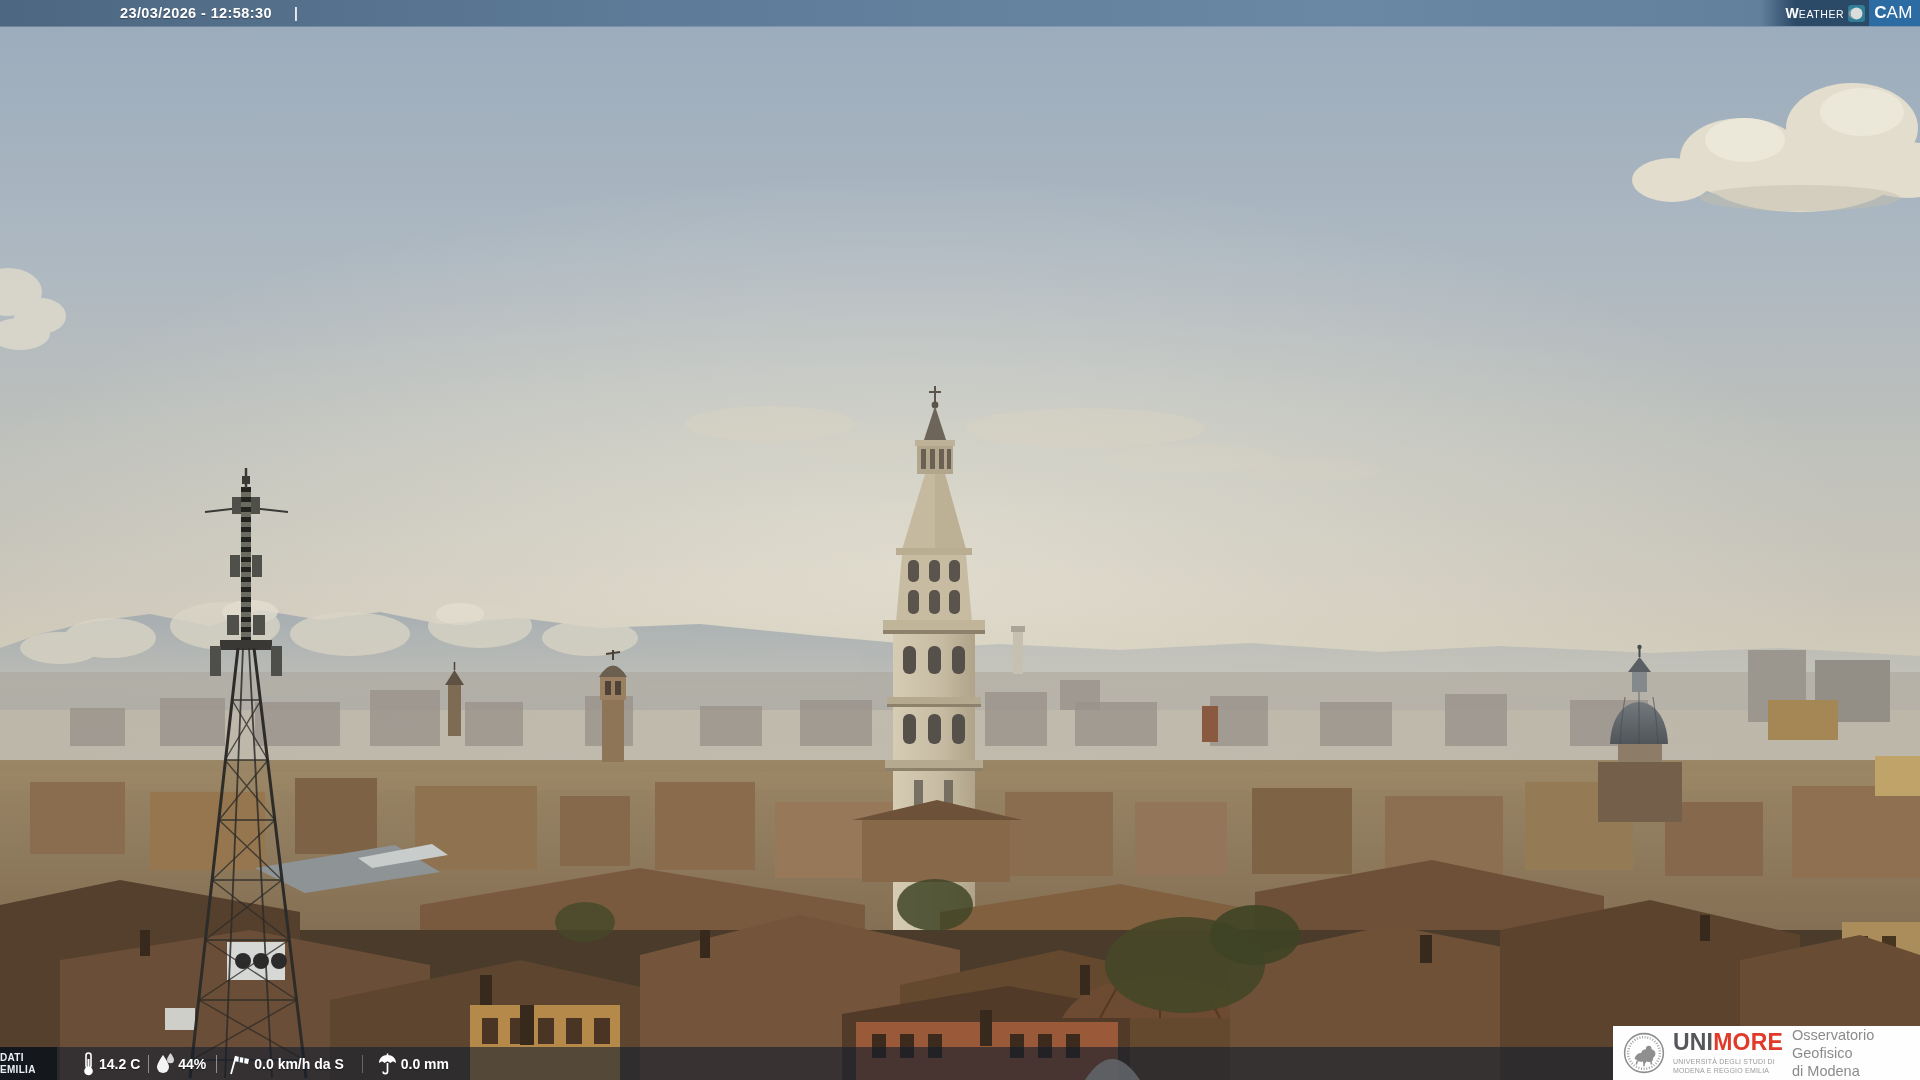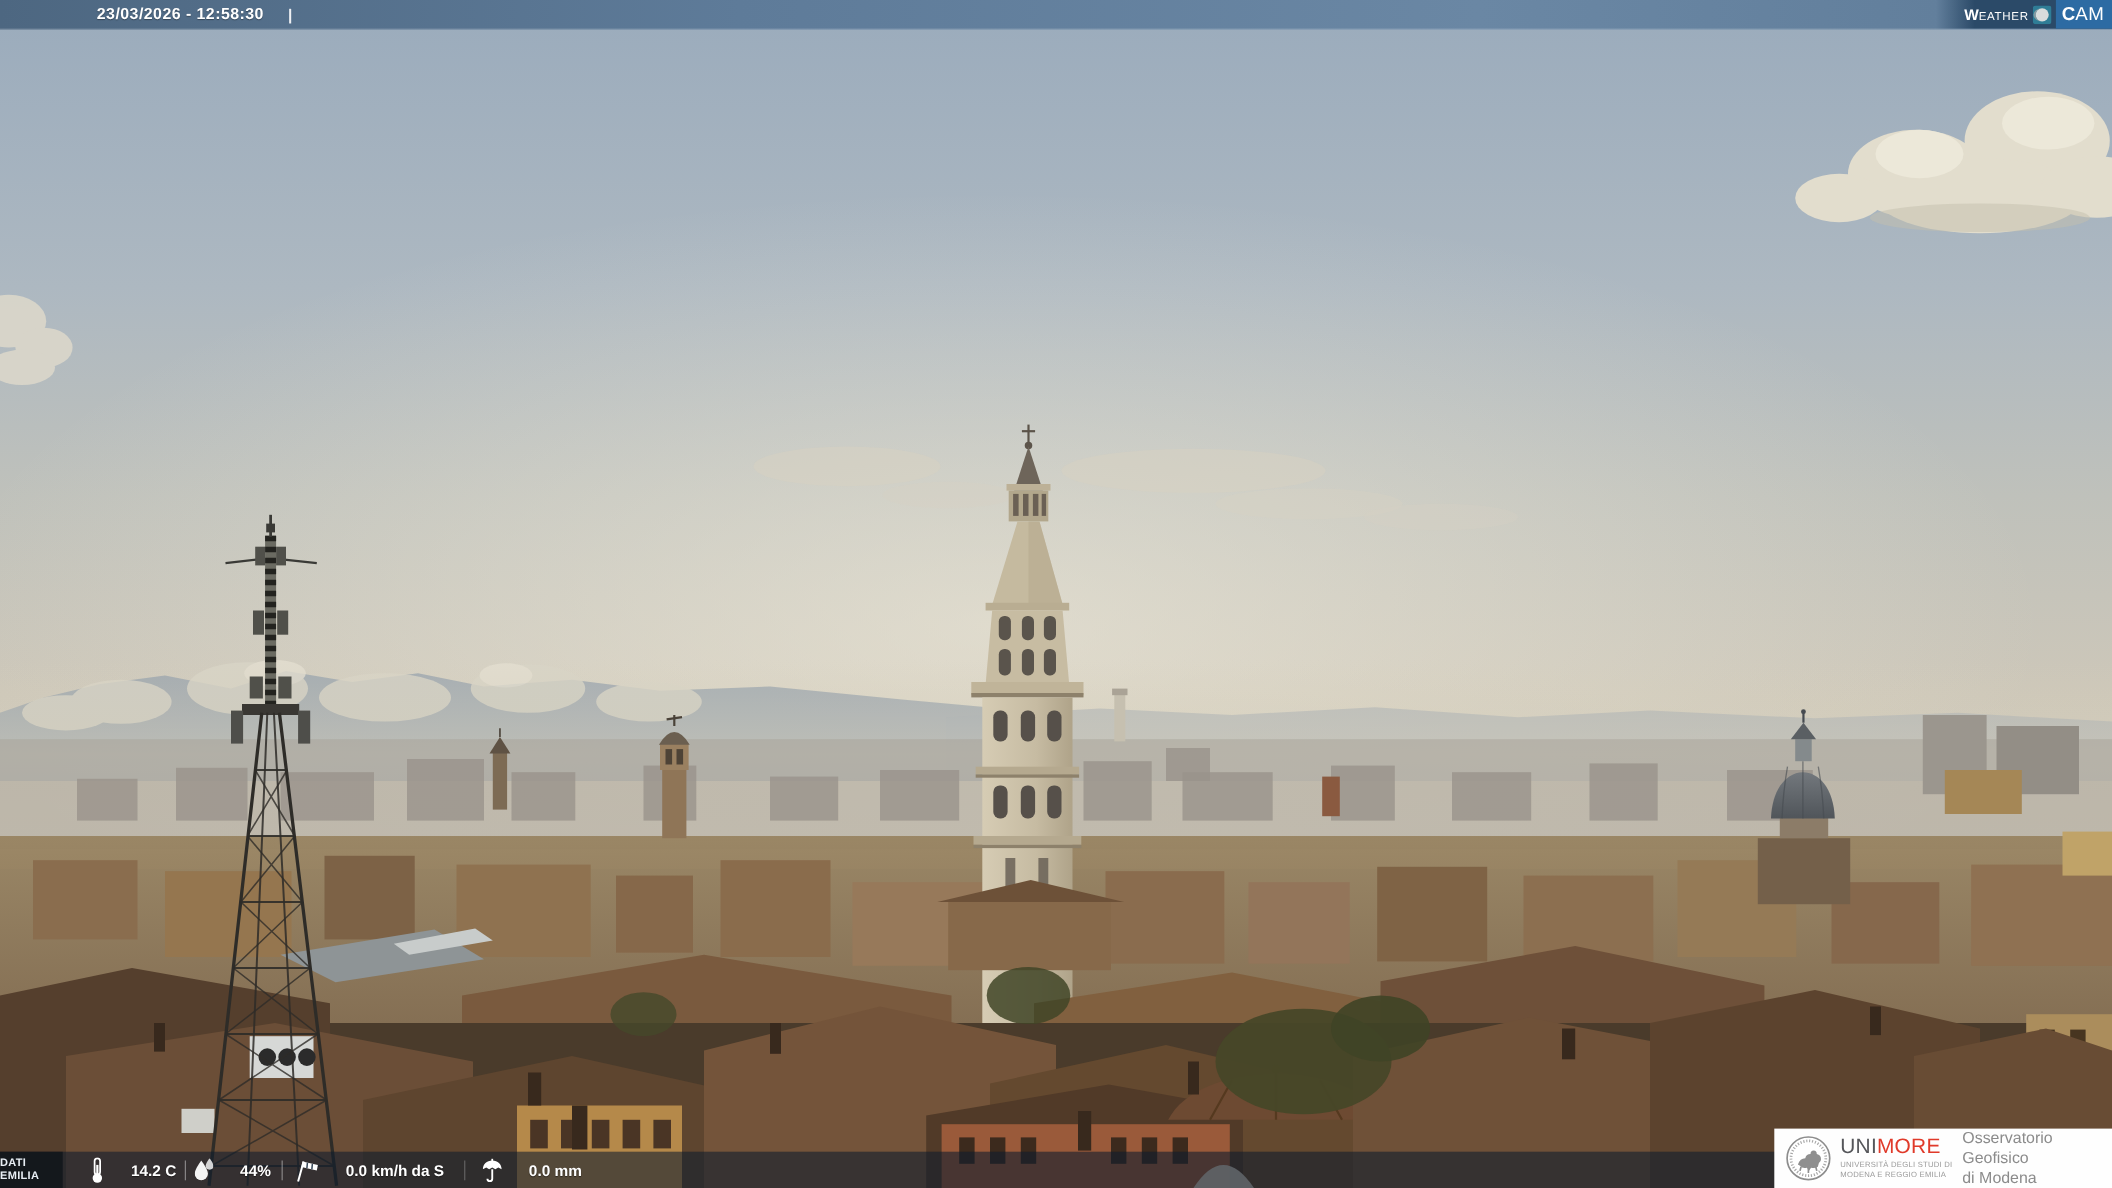--- a/index.html
+++ b/index.html
@@ -4,21 +4,21 @@
 <style>
   html,body{margin:0;padding:0;background:#222;}
   #stage{position:relative;width:1920px;height:1080px;overflow:hidden;
          font-family:"Liberation Sans",sans-serif;background:#b9bdb9;}
   #scene{position:absolute;inset:0;display:block;}
 
   
   .top-bar{position:absolute;top:0;left:0;right:0;height:26px;
     background:linear-gradient(90deg,#4d6781 0%,#5e7b99 35%,#6a87a4 70%,#5f7c99 100%);
     border-bottom:1px solid rgba(255,255,255,.18);
-    display:flex;align-items:center;color:#fff;z-index:30;}
+    display:flex;align-items:center;color:#fff;z-index:30;padding-left:32px;}
   .tb-datetime{margin-left:88px;font-size:14.5px;font-weight:700;letter-spacing:.4px;
     text-shadow:0 1px 1px rgba(0,0,0,.35);white-space:nowrap;}
   .tb-pipe{margin-left:22px;font-size:14px;font-weight:700;opacity:.9;}
   .tb-title{margin-left:22px;font-size:13.5px;font-weight:700;letter-spacing:.3px;
     text-shadow:0 1px 1px rgba(0,0,0,.35);white-space:nowrap;}
   .wc-logo{position:absolute;right:0;top:0;height:26px;display:flex;align-items:center;
     background:linear-gradient(90deg,rgba(40,66,94,0),#2b4a68 22%,#2b4a68 100%);
     padding-left:26px;cursor:pointer;}
   .wc-weather{display:flex;align-items:baseline;color:#fff;}
   .wc-w{font-size:14px;font-weight:700;}
@@ -29,31 +29,31 @@
   .wc-c1{font-size:17px;font-weight:800;color:#fff;}
   .wc-c2{font-size:17px;font-weight:400;color:#fff;letter-spacing:.5px;}
 
   
   .meteo-bar{position:absolute;left:0;right:0;bottom:0;height:33px;
     background:rgba(13,28,44,.58);display:flex;align-items:center;color:#fff;z-index:30;}
   .dati-box{width:57px;height:33px;background:rgba(2,9,17,.55);
     display:flex;flex-direction:column;justify-content:center;
     font-size:10px;font-weight:700;line-height:1.15;letter-spacing:.3px;color:#e9eff5;}
   .mitem{display:flex;align-items:center;font-size:14px;font-weight:700;
-    text-shadow:0 1px 1px rgba(0,0,0,.5);white-space:nowrap;gap:20px;}
+    text-shadow:0 1px 1px rgba(0,0,0,.5);white-space:nowrap;}
   .mval{margin-left:4px;}
   .msep{width:1px;height:18px;background:rgba(255,255,255,.45);}
   .micon{display:block;}
 
   
   .uni-box{position:absolute;right:0;bottom:0;width:307px;height:54px;background:#fefefe;
     display:flex;align-items:center;box-sizing:border-box;padding-left:10px;z-index:40;cursor:pointer;}
   .uni-seal{flex:0 0 auto;}
   .uni-word{margin-left:8px;flex:0 0 auto;}
-  .uni-brand{font-size:19px;font-weight:400;letter-spacing:.2px;line-height:1;}
+  .uni-brand{font-size:23px;font-weight:700;letter-spacing:.2px;line-height:1;}
   .uni-brand .uni{color:#55565a;}
   .uni-brand .more{color:#e03a2a;}
   .uni-sub{margin-top:3px;font-size:7px;color:#9a9a9a;line-height:1.3;letter-spacing:.2px;}
   .uni-obs{margin-left:9px;font-size:14.5px;color:#8b8b8b;line-height:1.25;}
 </style>
 </head>
 <body>
 
 <div id="stage">
 

